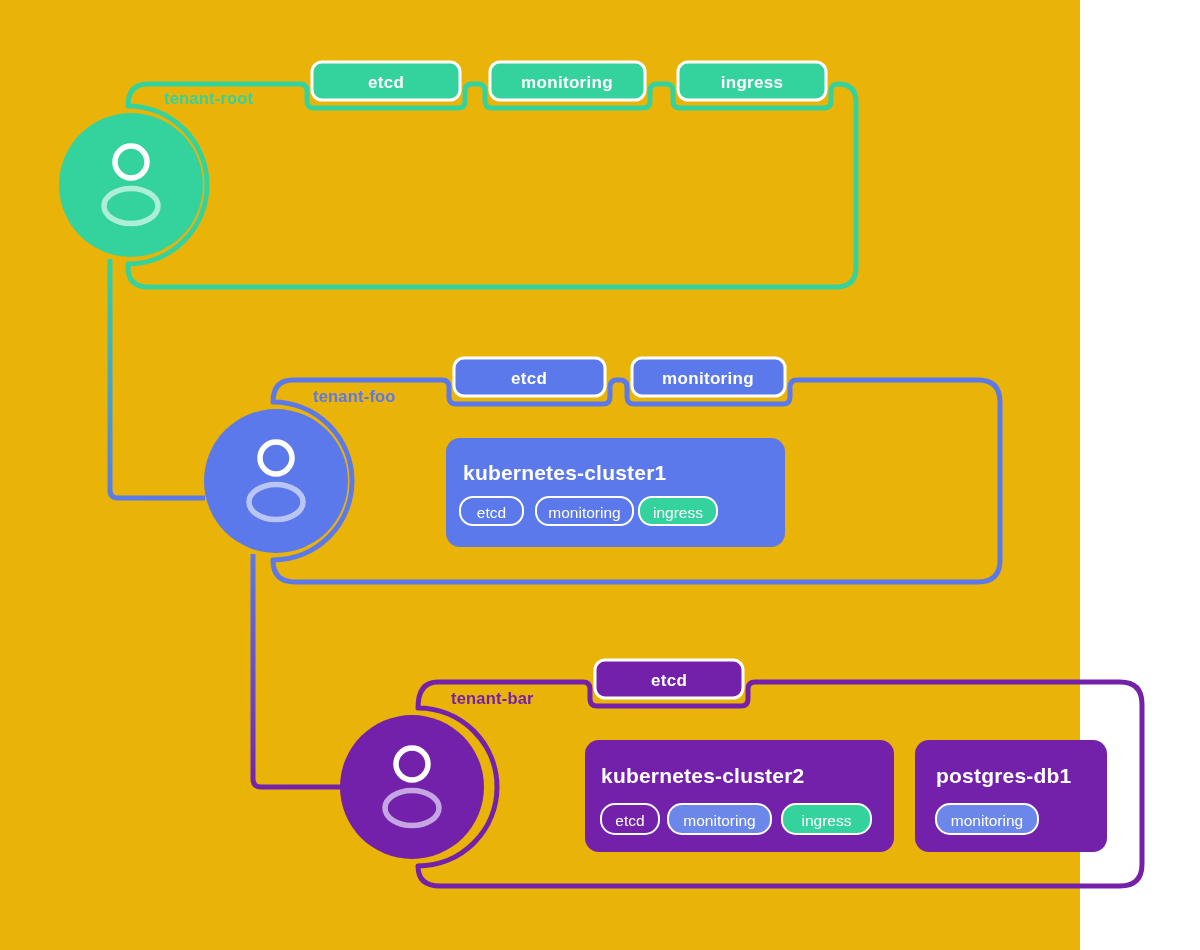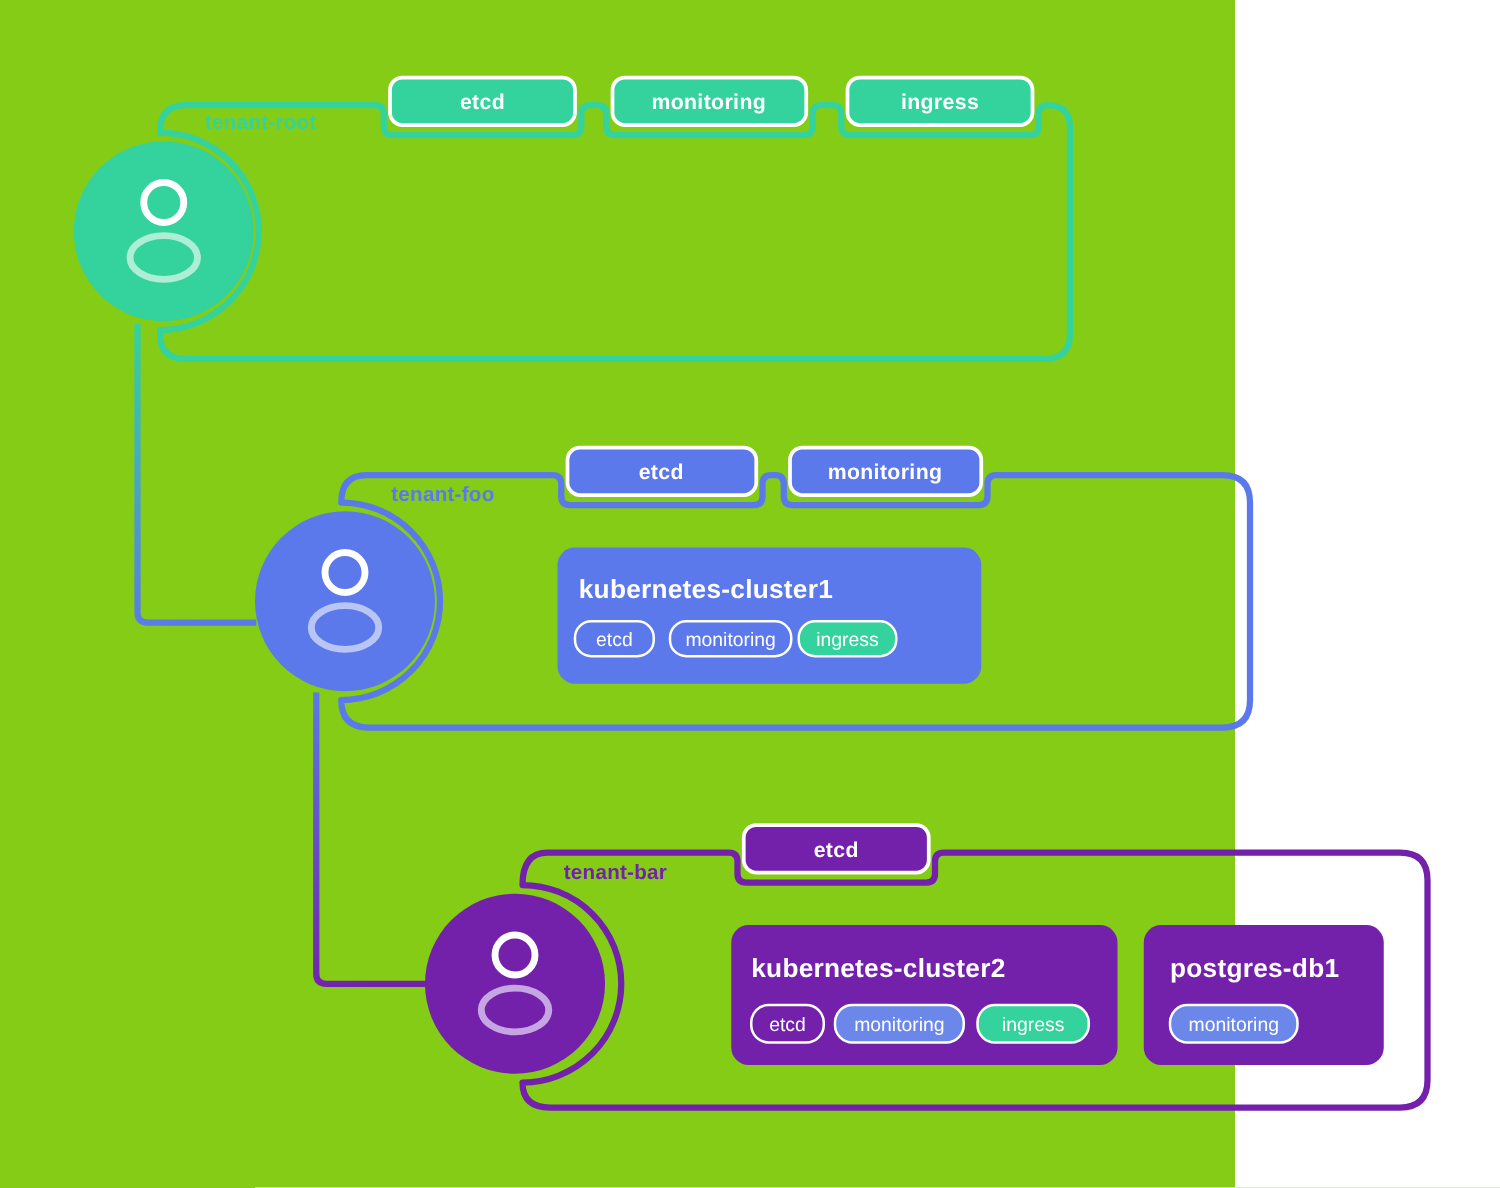--- a/index.html
+++ b/index.html
@@ -1,16 +1,16 @@
 <!DOCTYPE html>
 <html><head>
 <meta charset="utf-8">
 <style>
   html,body{margin:0;padding:0;background:#ffffff;}
-  .stage{width:988px;height:950px;position:relative;background:#84cc16;font-family:"Liberation Sans",sans-serif;}
+  .stage{width:1080px;height:950px;position:relative;background:#eab308;font-family:"Liberation Sans",sans-serif;}
   svg{display:block;}
   .box-outline{fill:none;stroke-width:5;stroke-linejoin:round;}
   .connector{fill:none;stroke-width:5;stroke-linejoin:round;}
   .badge-rect{stroke:#ffffff;stroke-width:3;}
   .badge-text{fill:#ffffff;font-weight:bold;font-size:17px;text-anchor:middle;letter-spacing:.3px;}
   .tenant-label{font-weight:bold;font-size:16.5px;letter-spacing:.2px;}
   .card-title{fill:#ffffff;font-weight:bold;font-size:21px;letter-spacing:.2px;}
   .pill-outline{fill:none;stroke:#ffffff;stroke-width:2;}
   .pill-filled{stroke:#ffffff;stroke-width:2;}
   .pill-text{fill:#ffffff;font-size:15.5px;text-anchor:middle;}

